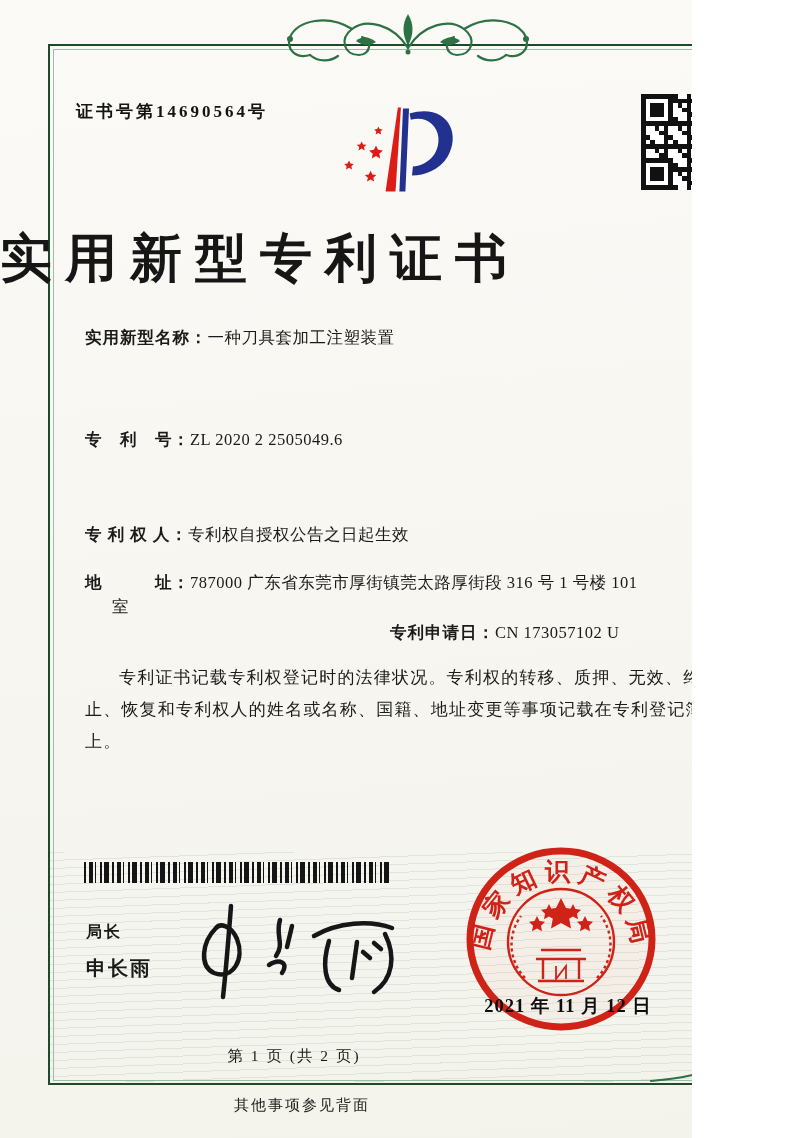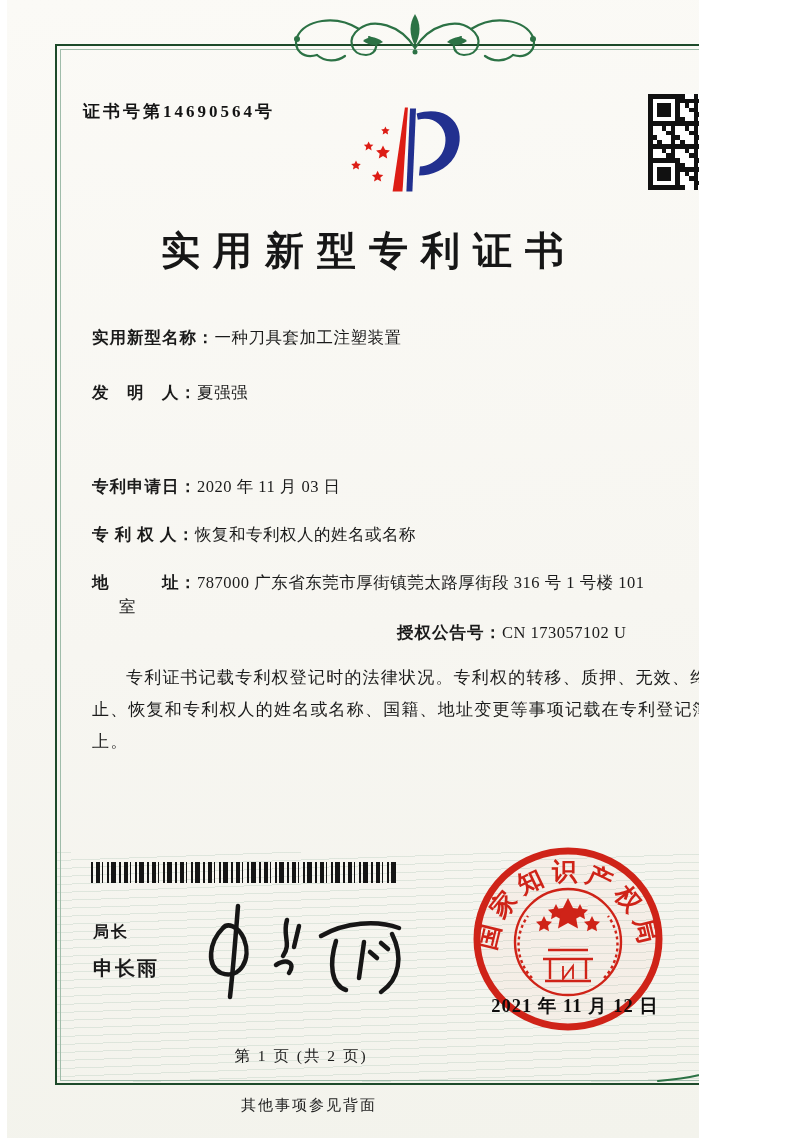--- a/index.html
+++ b/index.html
@@ -1,41 +1,40 @@
 <!DOCTYPE html>
 <html><head>
 <meta charset="utf-8">
 <style>
   html,body{margin:0;padding:0;}
   .page{
     position:relative; width:692px; height:1138px; overflow:hidden;
     background:linear-gradient(175deg,#fbfaf6 0%,#f7f6f1 55%,#f3f3ec 100%);
     font-family:"Liberation Serif","DejaVu Serif",serif;
     color:#1a1a1a;
-    margin-left:7px;
   }
   .guilloche{
     position:absolute; left:50px; top:852px; width:702px; height:230px;
     background:repeating-linear-gradient(178deg, rgba(140,175,155,.22) 0 1px, transparent 1px 8px);
     pointer-events:none;
   }
   .frame{
     position:absolute; left:48px; top:44px; width:702px; height:1037px;
     border:2.5px solid #1d4a2a;
   }
   .frame-inner{position:absolute; inset:2.5px; border:1px solid #9fbcaa;}
   .cert-no{
     position:absolute; left:76px; top:100px; font-size:17px; letter-spacing:3px;
     font-weight:600; color:#141414;
   }
   .logo{position:absolute; left:328px; top:96px; width:162px; height:110px;}
   .qr{position:absolute; left:641px; top:94px; width:96px; height:96px; background:#fff;}
   .title{
-    position:absolute; left:16px; top:224px; width:100%; text-align:center;
-    font-size:39px; font-weight:bold; letter-spacing:13px; color:#161616;
+    position:absolute; left:0; top:224px; width:100%; 
+    font-size:52px; font-weight:bold; letter-spacing:13px; color:#161616;
   }
   .row{position:absolute; left:85px; font-size:16.5px; line-height:24px; white-space:nowrap;text-align:right;}
   .row .lbl{font-weight:600; letter-spacing:1px;}
   .row .val{font-weight:500; letter-spacing:.5px;}
   .addr-line2{position:absolute; left:112px; font-size:16.5px; font-weight:500;}
   .body-text{
     position:absolute; left:85px; width:636px; font-size:17px; line-height:1.88;
     letter-spacing:1.2px; color:#1b1b1b;
   }
   .body-text p{margin:0; text-indent:2em;}
@@ -289,35 +288,32 @@
         <rect x="1" y="15" width="5" height="5" fill="#fff"></rect>
         <rect x="2" y="16" width="3" height="3" fill="#111"></rect>
       </svg>
   </div>
 
   <div class="title">实用新型专利证书</div>
 
   <div class="row" style="top:326px">
     <span class="lbl">实用新型名称：</span><span class="val">一种刀具套加工注塑装置</span>
   </div>
-  <div class="row" style="top:381px">
-    <span class="lbl">发　明　人：</span><span class="val">夏强强</span>
-  </div>
-  <div class="row" style="top:475px">
-    <span class="lbl">专利申请日：</span><span class="val">2020 年 11 月 03 日</span>
+  <div class="row" style="top:428px">
+    <span class="lbl">专　利　号：</span><span class="val">ZL 2020 2 2505049.6</span>
   </div>
   <div class="row" style="top:523px">
-    <span class="lbl">专 利 权 人：</span><span class="val">恢复和专利权人的姓名或名称</span>
+    <span class="lbl">专 利 权 人：</span><span class="val">专利权自授权公告之日起生效</span>
   </div>
   <div class="row" style="top:571px">
     <span class="lbl">地　　　址：</span><span class="val">787000 广东省东莞市厚街镇莞太路厚街段 316 号 1 号楼 101</span>
   </div>
   <div class="addr-line2" style="top:596px">室</div>
   <div class="row" style="top:621px; left:390px">
-    <span class="lbl">授权公告号：</span><span class="val">CN 173057102 U</span>
+    <span class="lbl">专利申请日：</span><span class="val">CN 173057102 U</span>
   </div>
 
   <div class="body-text" style="top:662px">
     <p>专利证书记载专利权登记时的法律状况。专利权的转移、质押、无效、终止、恢复和专利权人的姓名或名称、国籍、地址变更等事项记载在专利登记簿上。</p>
   </div>
 
   <div class="barcode"></div>
 
   <div class="sig-title">局长</div>
   <div class="sig-name">申长雨</div>

